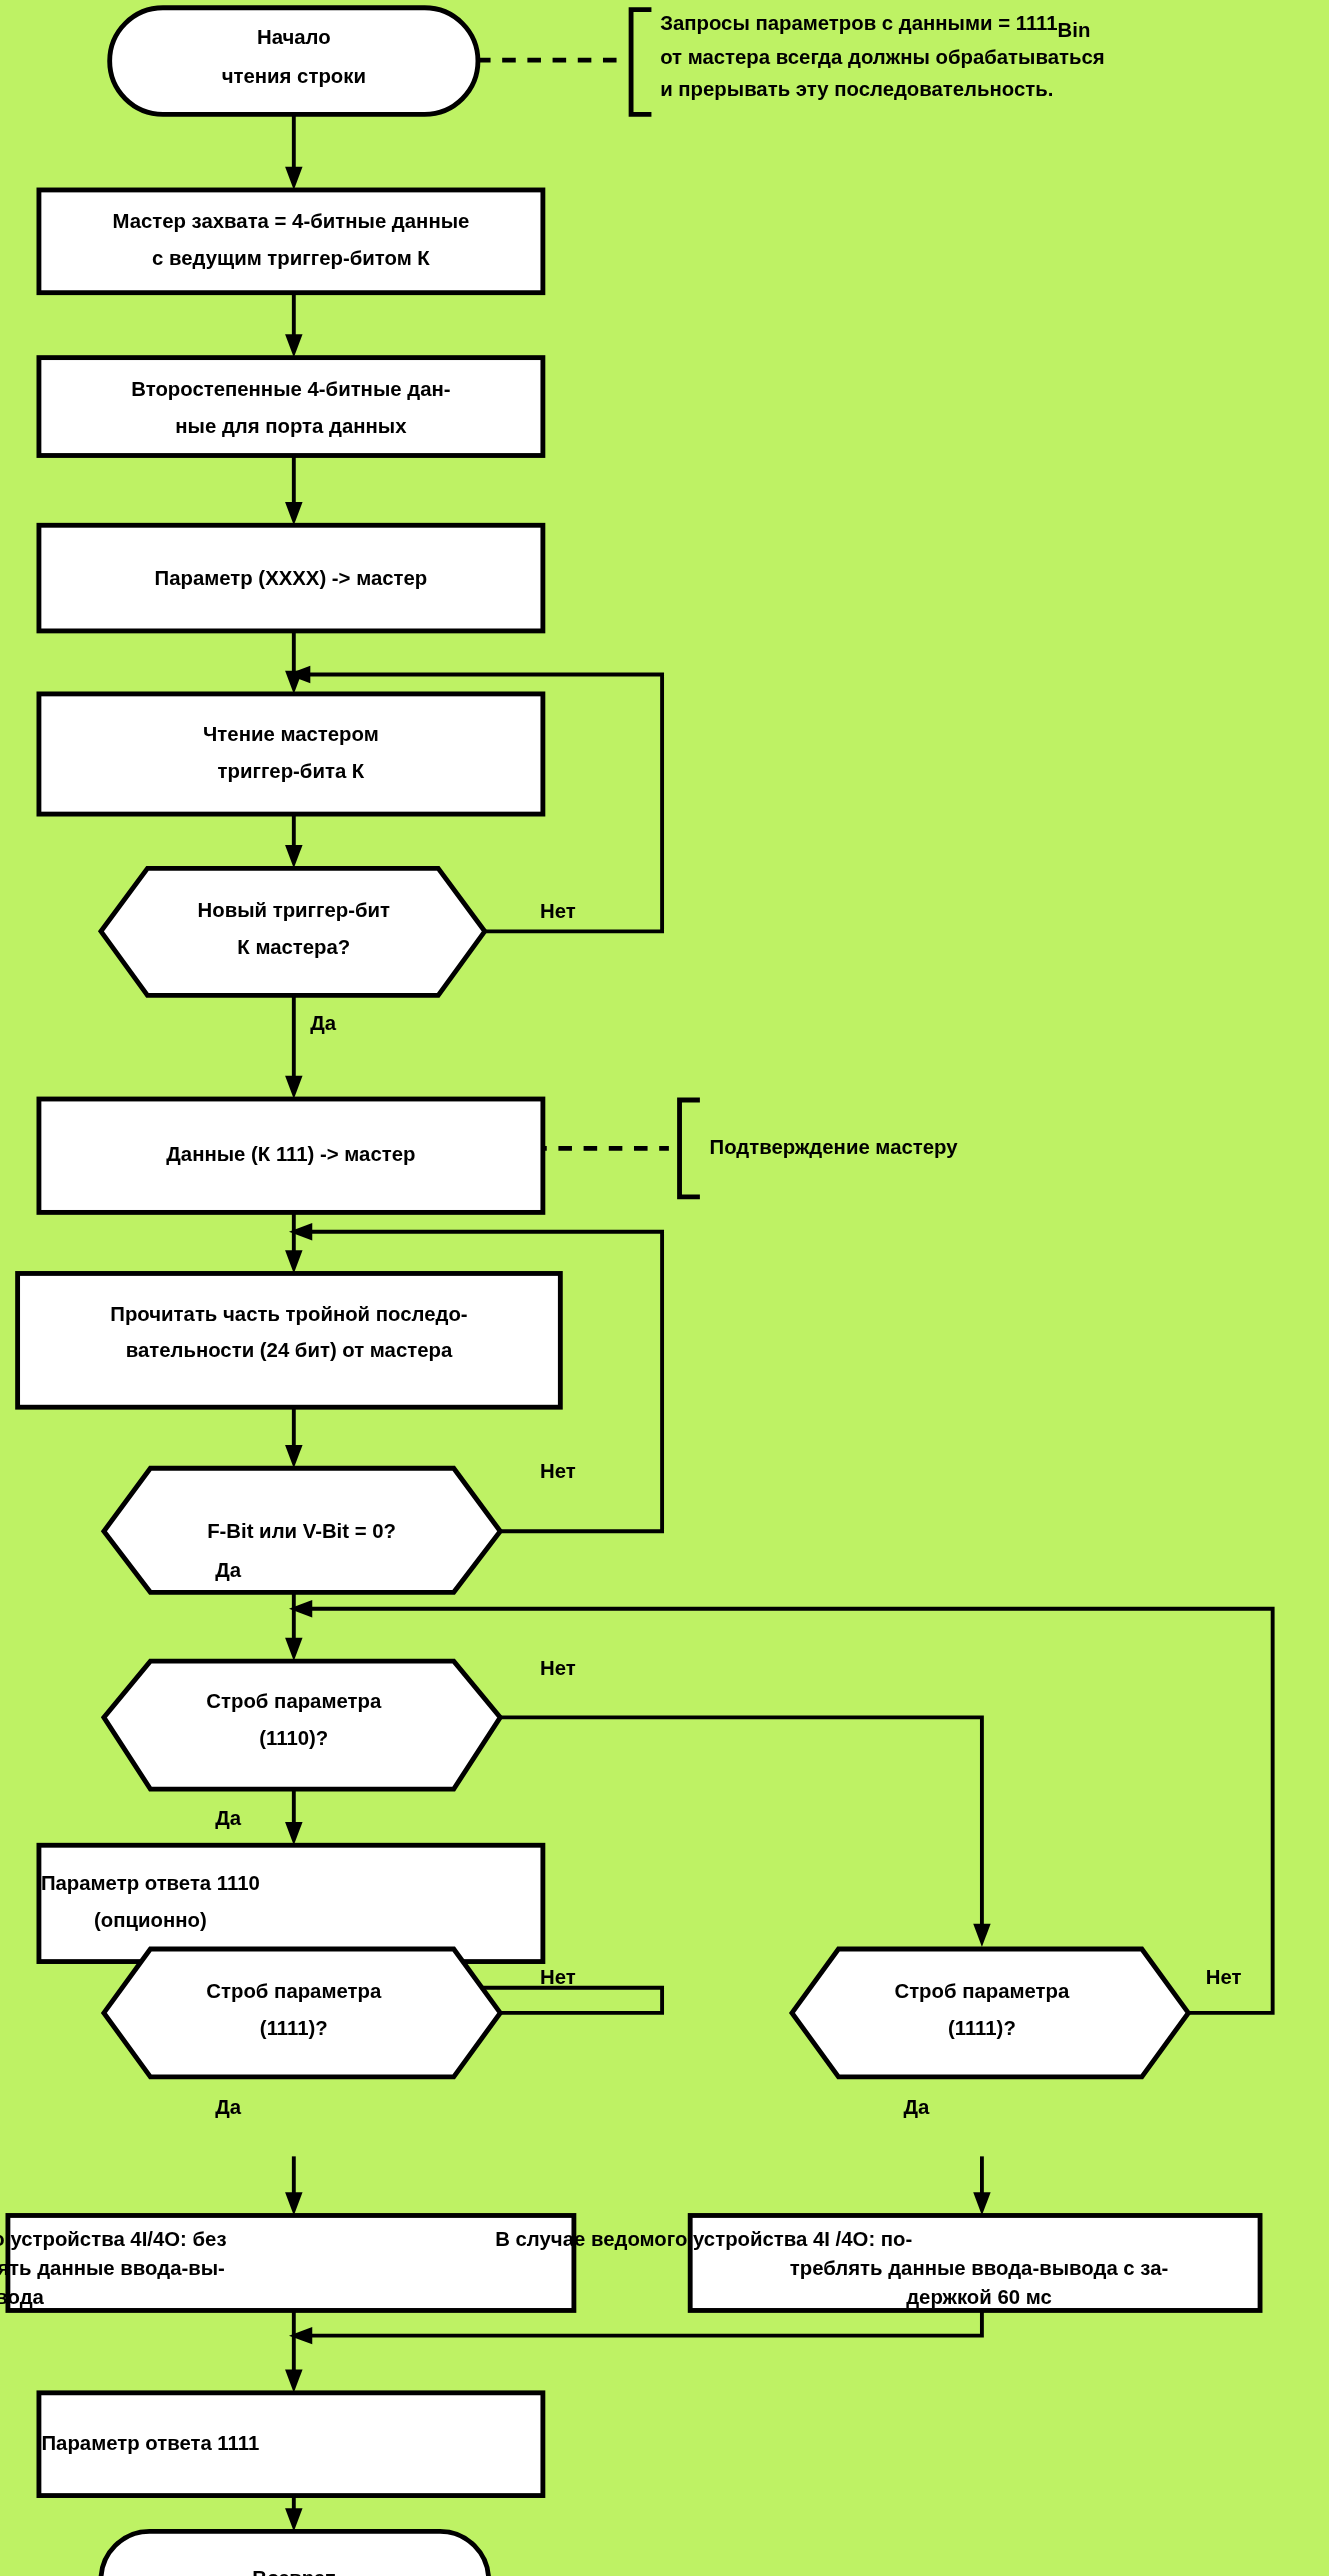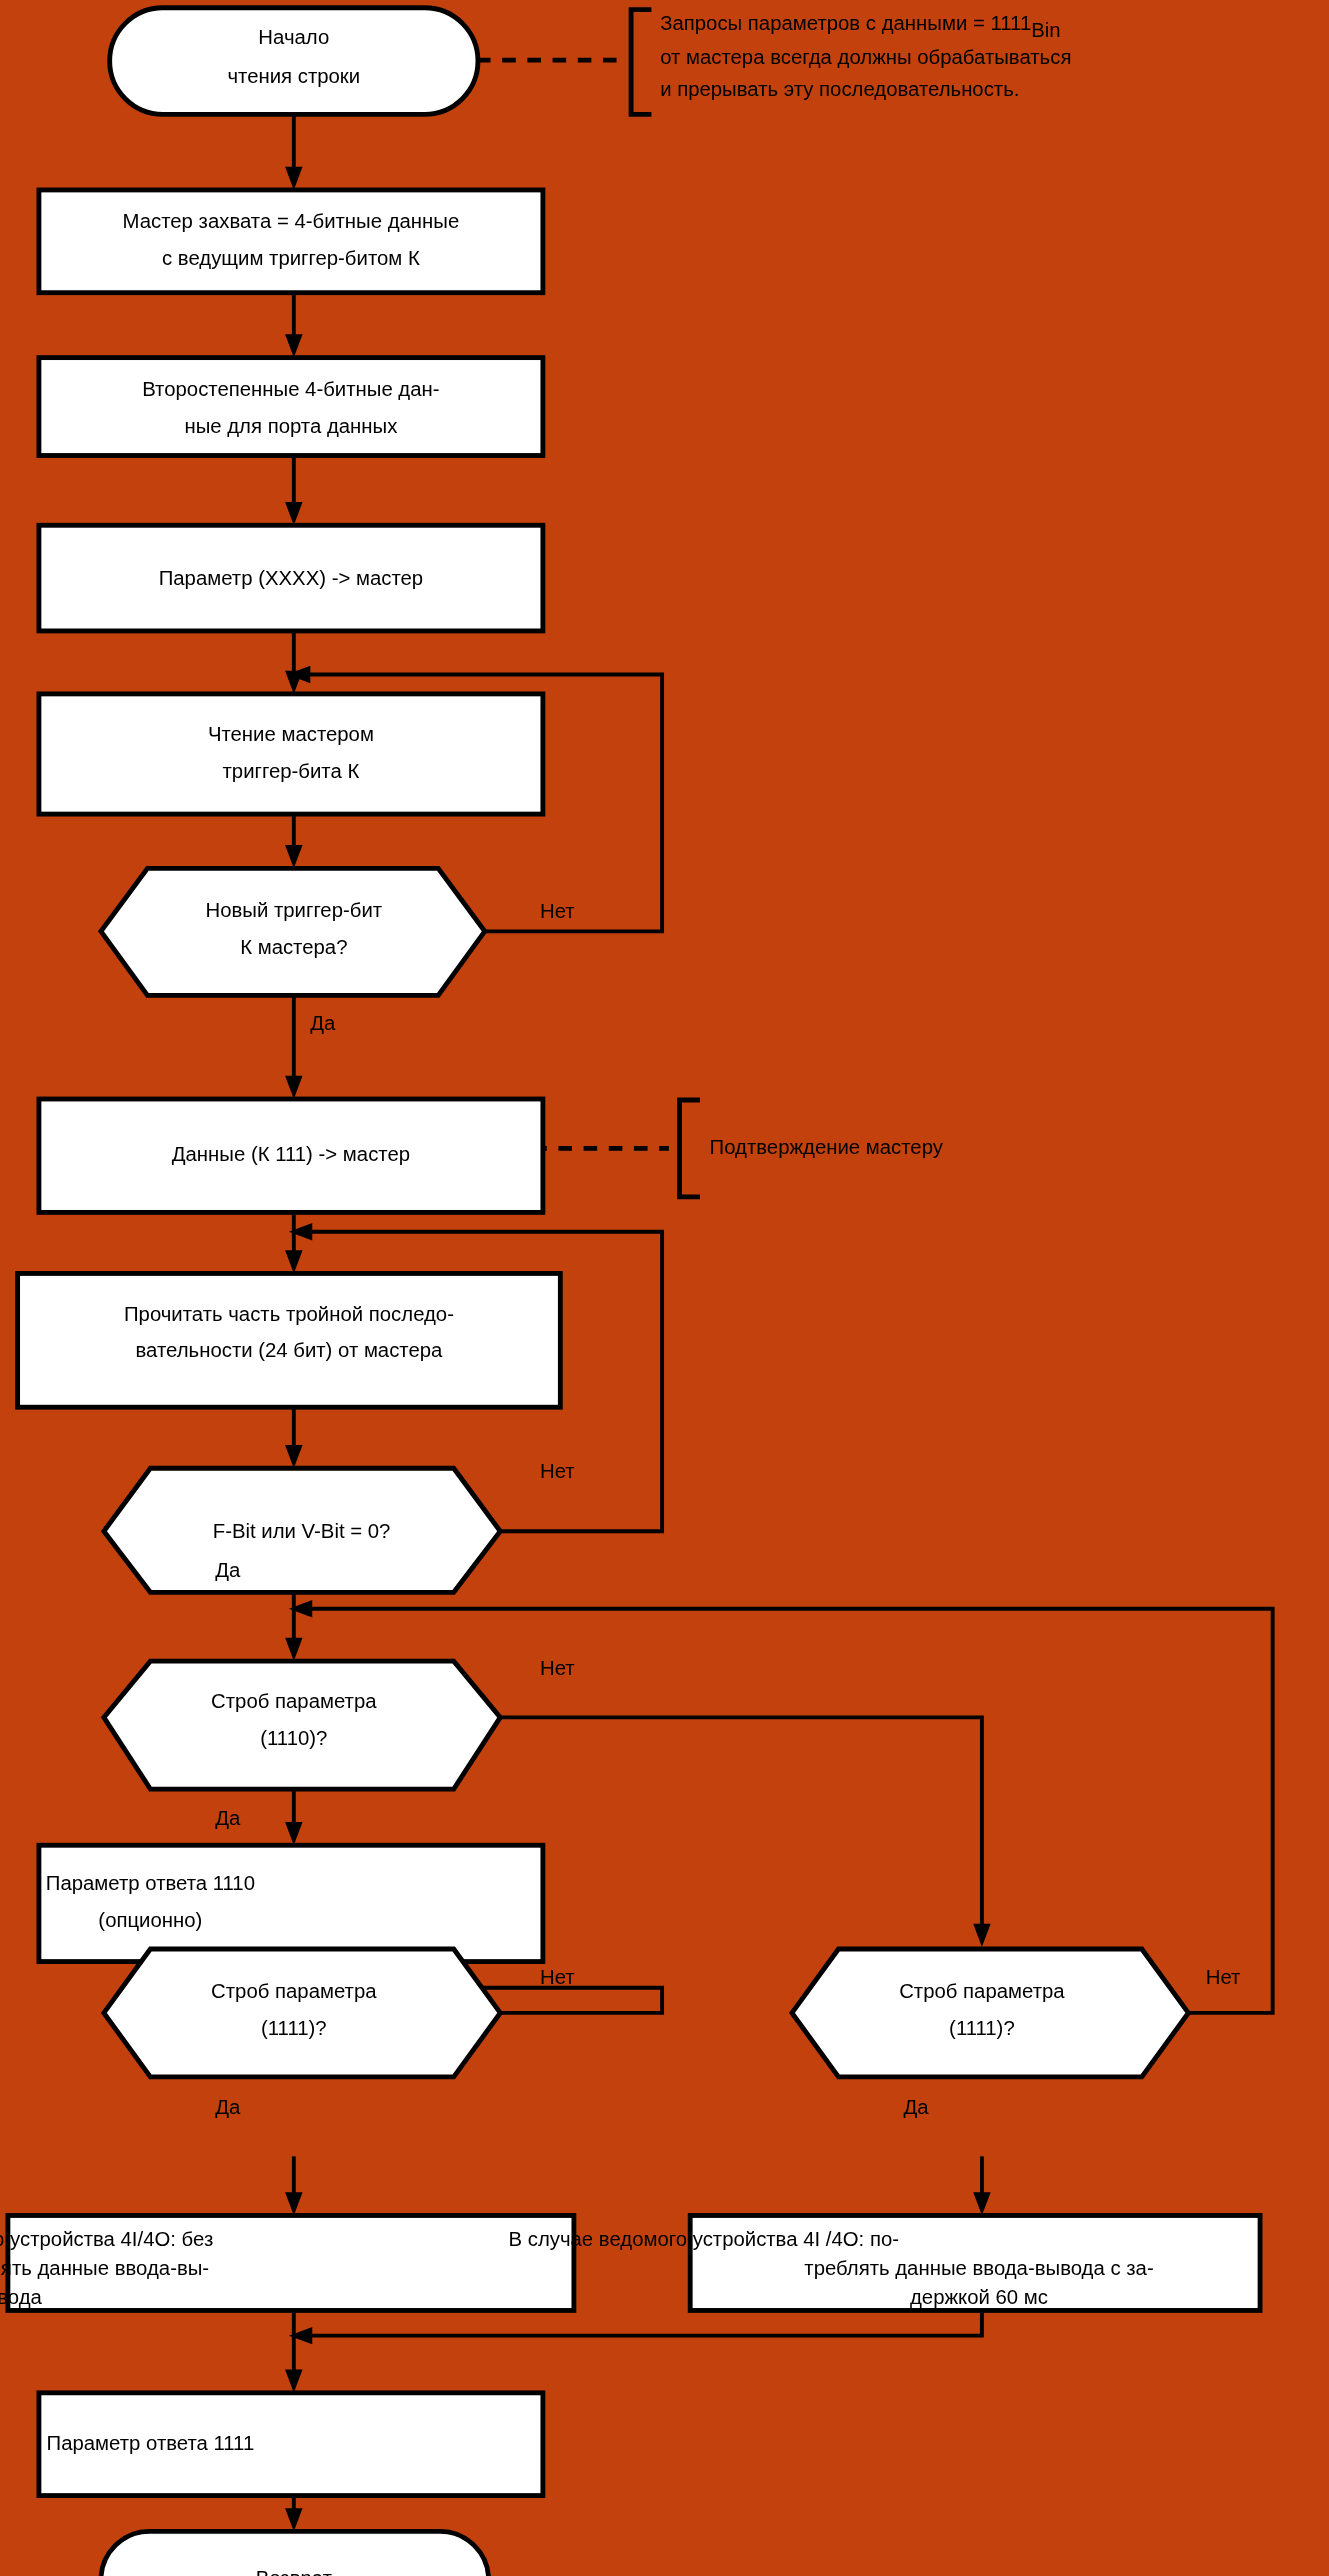--- a/index.html
+++ b/index.html
@@ -7,22 +7,23 @@
     padding: 0;
     background: #ffffff;
   }
   body {
     font-family: "Liberation Sans", sans-serif;
   }
   #flowchart-root {
     position: relative;
     width: 1330px;
     height: 2576px;
-    background: #c2410c;
+    background: #bef264;
     overflow: hidden;
+    font-weight: bold;
   }
   svg.fc {
     display: block;
     width: 1330px;
     height: 2576px;
   }
   .shape-stroke {
     fill: #ffffff;
     stroke: #000000;
     stroke-width: 5;

